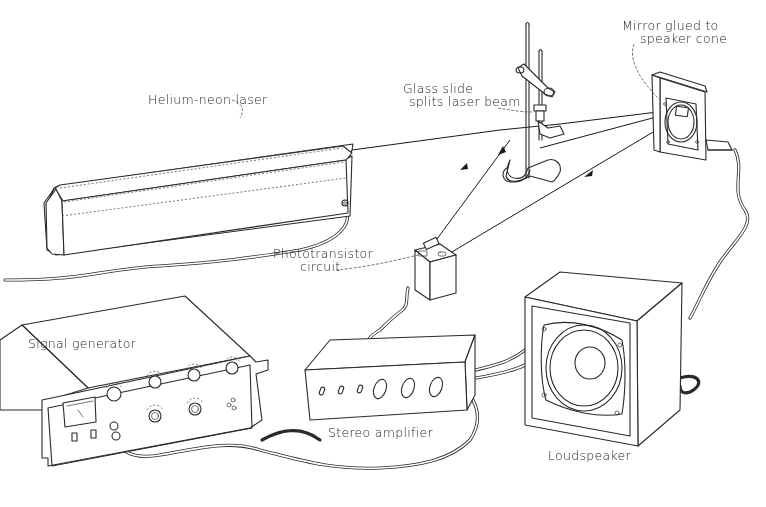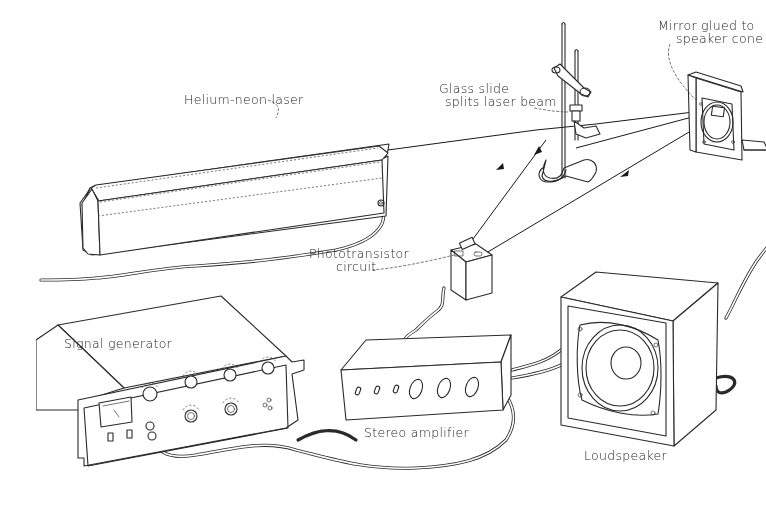--- a/index.html
+++ b/index.html
@@ -1,17 +1,17 @@
 <!DOCTYPE html>
 <html><head>
 <meta charset="utf-8">
 <style>
   html, body { margin: 0; padding: 0; background: #ffffff; }
   body { width: 766px; height: 507px; overflow: hidden; position: relative; }
-  #canvas { position: absolute; left: 0; top: 0; width: 688px; height: 507px; margin-left: 36px; }
+  #canvas { position: absolute; left: 0; top: 0; width: 688px; height: 507px; }
   svg { display: block; }
   .ln { fill: none; stroke: #2a2a2a; stroke-width: 1.1; stroke-linecap: round; stroke-linejoin: round; }
   .thin { fill: none; stroke: #3a3a3a; stroke-width: 0.7; stroke-linecap: round; stroke-linejoin: round; }
   .dash { fill: none; stroke: #555; stroke-width: 0.8; stroke-dasharray: 2 2; }
   .face { fill: #ffffff; stroke: #2a2a2a; stroke-width: 1.1; stroke-linejoin: round; }
   .beam { fill: none; stroke: #1a1a1a; stroke-width: 1; }
   .leader { fill: none; stroke: #555; stroke-width: 0.8; stroke-dasharray: 3 1.5; }
   .cable { fill: none; stroke: #2a2a2a; stroke-width: 3.2; stroke-linecap: round; stroke-linejoin: round; }
   .cable-in { fill: none; stroke: #ffffff; stroke-width: 1.6; stroke-linecap: round; stroke-linejoin: round; }
   .lbl { font-family: "DejaVu Sans", sans-serif; font-size: 12.5px; fill: #1e1e1e; font-weight: 300; letter-spacing: 0.3px; }

